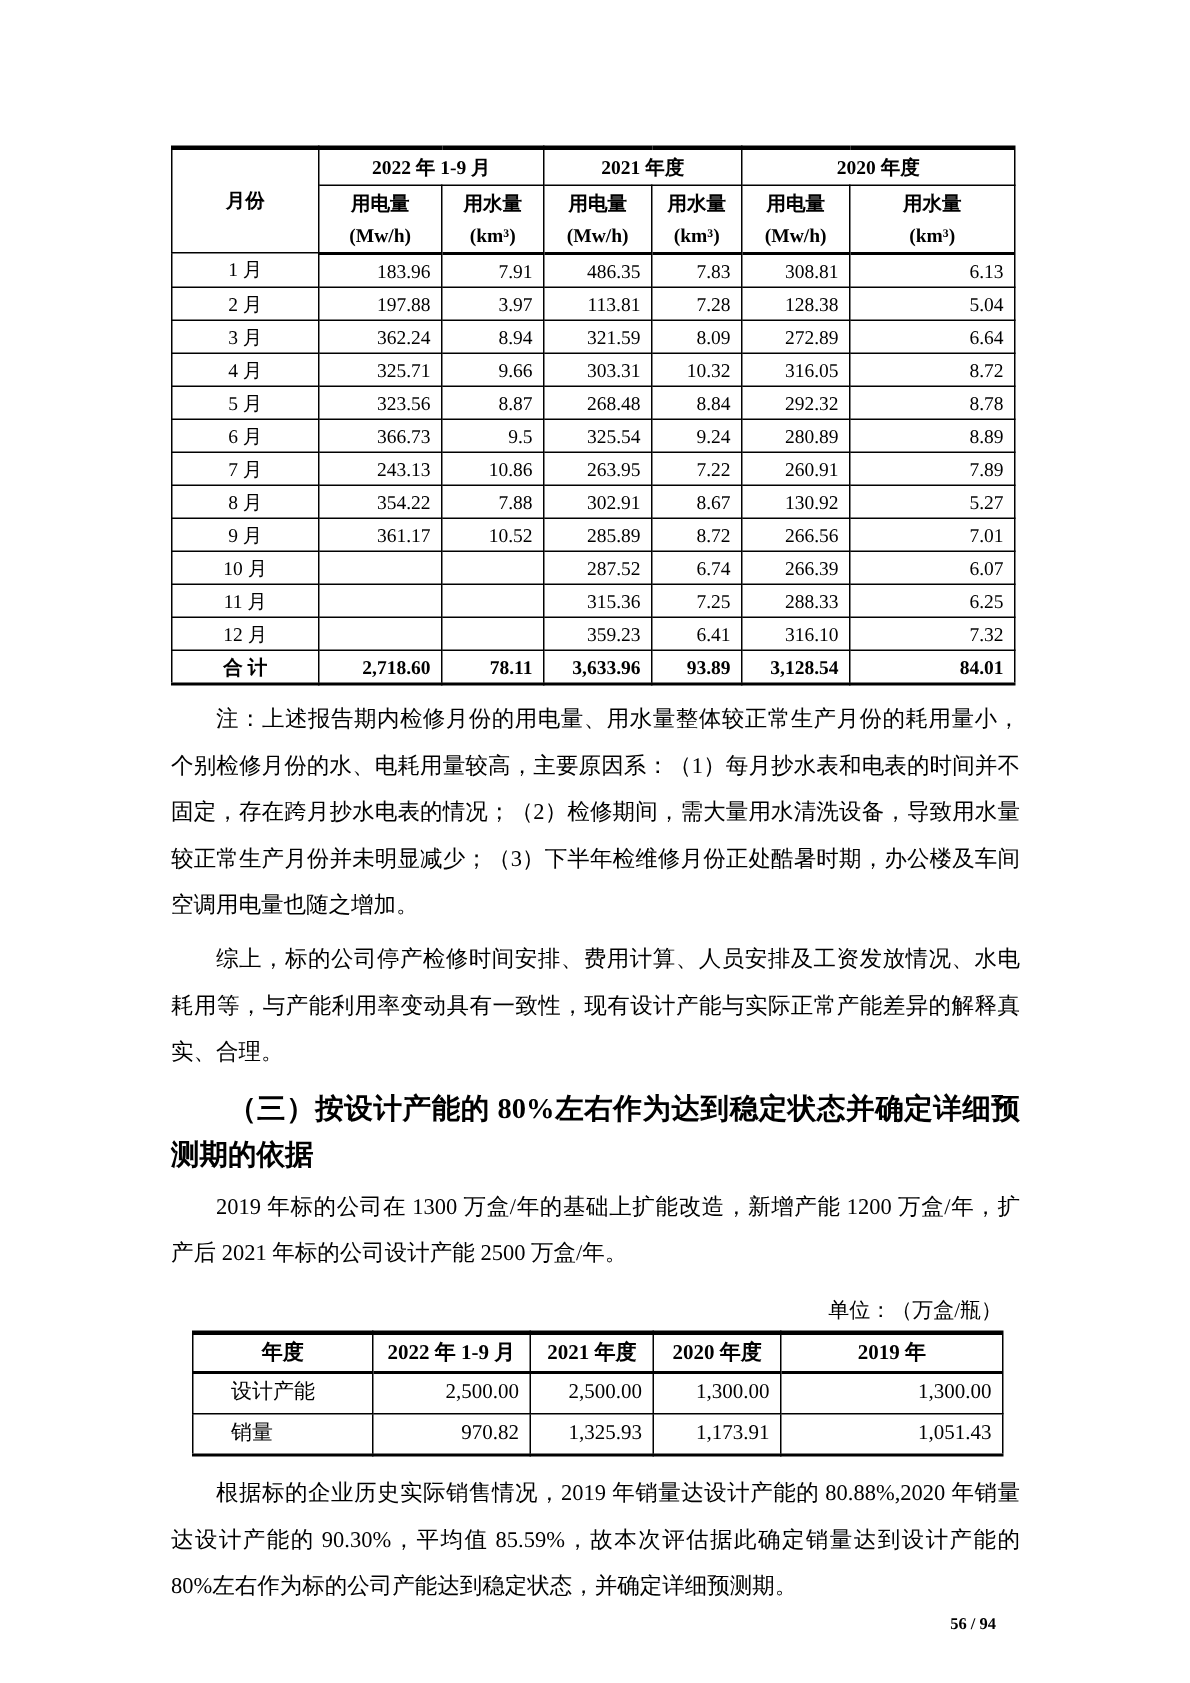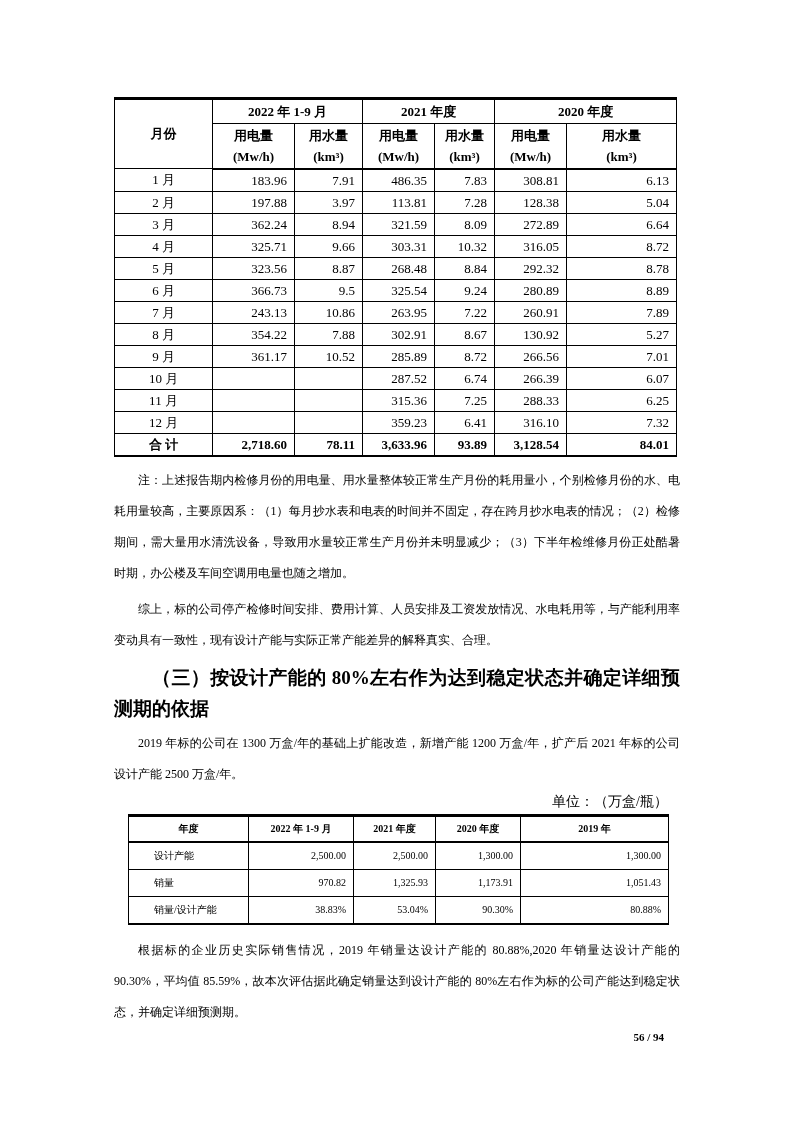--- a/index.html
+++ b/index.html
@@ -38,50 +38,50 @@
   .t1 tbody td { height:21px; line-height:21px; }
   .t1 .month-head { font-weight:bold; }
 
   .label-cell-center { text-align:center;margin-top:24px; }
   .label-cell-left { text-align:left; padding-left:25px; }
   .num-cell { text-align:right; padding-right:7px; }
   .total-row td { font-weight:bold; }
 
   
   .para {
-    font-size:12px;
+    font-size:15px;
     line-height:31px;
     text-align:justify;
     text-indent:2em;
   }
   .note-para { margin-top:8px; }
   .summary-para { margin-top:5px; }
   .heading {
     margin-top:6px;
     font-size:19px;
     font-weight:bold;
     line-height:31px;
     text-indent:2em;
     text-align:justify;
   }
   .capacity-para { margin-top:4px; }
   .unit-line {
-    margin-top:2px;
+    margin-top:13px;
     font-size:14px;
     line-height:20px;
     text-align:right;
     padding-right:12px;
   }
 
   
   .t2 {
     width:540px;
     margin-left:14px;
     margin-top:2px;
-    font-size:10px;
+    font-size:14px;
     border-top:3px solid #000;
     border-bottom:2.5px solid #000;
     border-left:1.5px solid #000;
     border-right:1.5px solid #000;
   }
   .t2 th, .t2 td { border:1px solid #000; }
   .t2 thead th {
     font-weight:bold; text-align:center;
     height:27px; border-bottom:2px solid #000;
   }
@@ -302,27 +302,20 @@
             <td class="num-cell">1,300.00</td>
             <td class="num-cell">1,300.00</td>
           </tr>
           <tr>
             <td class="label-cell-left">销量</td>
             <td class="num-cell">970.82</td>
             <td class="num-cell">1,325.93</td>
             <td class="num-cell">1,173.91</td>
             <td class="num-cell">1,051.43</td>
           </tr>
-          <tr>
-            <td class="label-cell-left">销量/设计产能</td>
-            <td class="num-cell">38.83%</td>
-            <td class="num-cell">53.04%</td>
-            <td class="num-cell">90.30%</td>
-            <td class="num-cell">80.88%</td>
-          </tr>
         </tbody>
     </table>
 
     <p class="para conclusion-para">根据标的企业历史实际销售情况，2019 年销量达设计产能的 80.88%,2020 年销量达设计产能的 90.30%，平均值 85.59%，故本次评估据此确定销量达到设计产能的 80%左右作为标的公司产能达到稳定状态，并确定详细预测期。</p>
 
     <div class="page-number">56 / 94</div>
 
   </div>
 </div>
 

